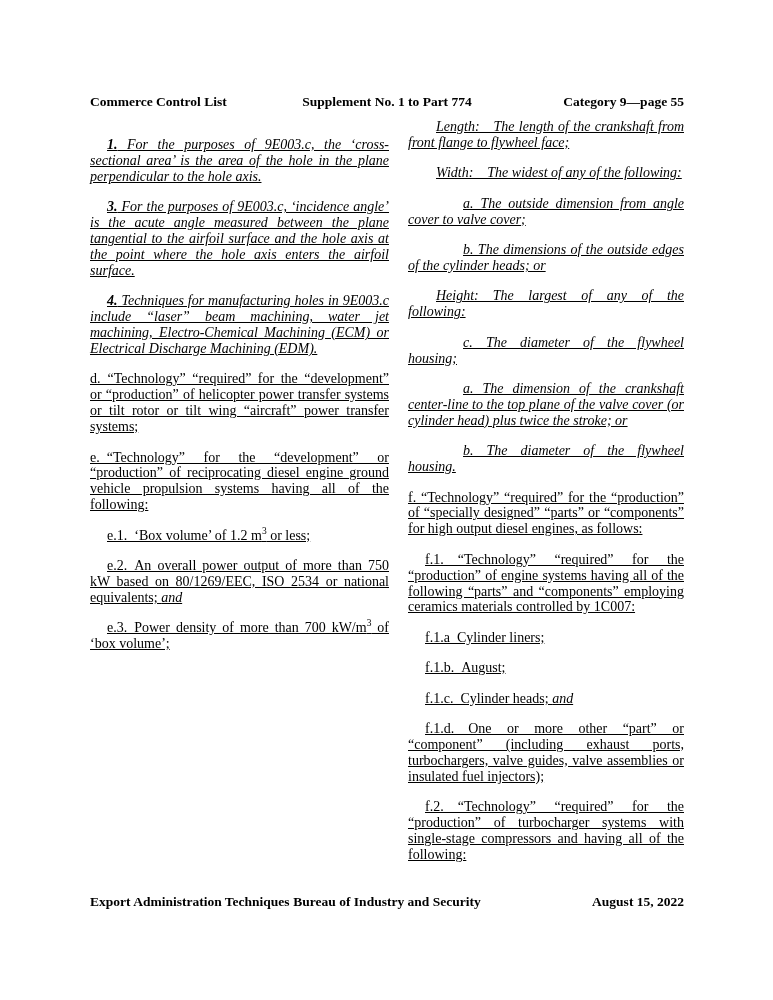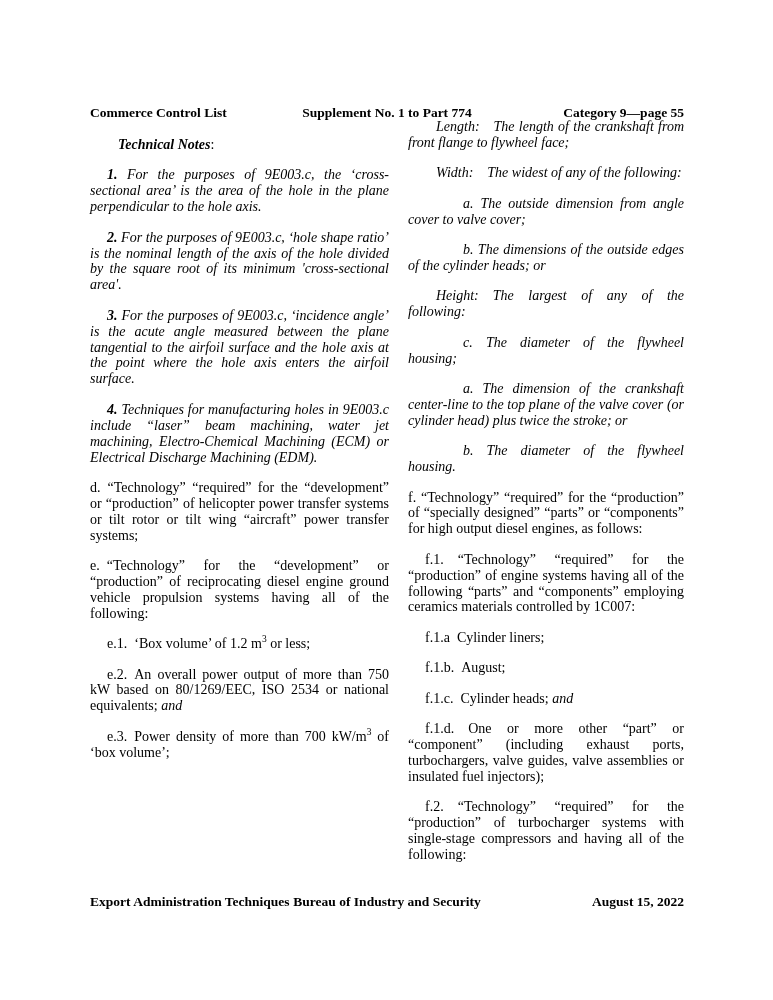--- a/index.html
+++ b/index.html
@@ -21,33 +21,33 @@
     left: 90px;
     width: 594px;
     height: 16px;
     font-size: 13.5px;
     font-weight: bold;
     white-space: nowrap;
   }
   .runninghead .rh-left   { position: absolute; left: 0; }
   .runninghead .rh-center { position: absolute; left: 50%; transform: translateX(-50%); }
   .runninghead .rh-right  { position: absolute; right: 0; }
-  .hdr { top: 105px; }
+  .hdr { top: 94px; }
   .ftr { top: 894px; }
 
   .col {
     position: absolute;
     font-size: 14px;
     line-height: 15.9px;
     text-align: justify;
   }
   .col-left  { left: 90px;  top: 137px; width: 299px; }
   .col-right { left: 408px; top: 119px; width: 276px; }
 
-  .para { margin: 14.5px 0 0 0; }
+  .para { margin: 14.5px 0 0 0; text-decoration: underline; }
   .para:first-child { margin-top: 0; }
 
   .indent-none { text-indent: 0; }
   .indent-sm   { text-indent: 17px; }
   .indent-md   { text-indent: 28px; }
   .indent-lg   { text-indent: 55px; }
 
   .b { font-weight: bold; }
   .i { font-style: italic; }
   sup.r {
@@ -61,23 +61,21 @@
 
 <div class="page">
 
   <div class="runninghead hdr">
     <span class="rh-left">Commerce Control List</span>
     <span class="rh-center">Supplement No. 1 to Part 774</span>
     <span class="rh-right">Category 9—page 55</span>
   </div>
 
   <div class="col col-left" id="col-left">
-      <p class="para indent-md"><span class="b i">Technical Notes</span><span>:</span></p>
       <p class="para indent-sm"><span class="b i">1.</span><span class="i"> For the purposes of 9E003.c, the ‘cross-sectional area’ is the area of the hole in the plane perpendicular to the hole axis.</span></p>
-      <p class="para indent-sm"><span class="b i">2.</span><span class="i"> For the purposes of 9E003.c, ‘hole shape ratio’ is the nominal length of the axis of the hole divided by the square root of its minimum 'cross-sectional area'.</span></p>
       <p class="para indent-sm"><span class="b i">3.</span><span class="i"> For the purposes of 9E003.c, ‘incidence angle’ is the acute angle measured between the plane tangential to the airfoil surface and the hole axis at the point where the hole axis enters the airfoil surface.</span></p>
       <p class="para indent-sm"><span class="b i">4.</span><span class="i"> Techniques for manufacturing holes in 9E003.c include “laser” beam machining, water jet machining, Electro-Chemical Machining (ECM) or Electrical Discharge Machining (EDM).</span></p>
       <p class="para indent-none"><span>d. “Technology” “required” for the “development” or “production” of helicopter power transfer systems or tilt rotor or tilt wing “aircraft” power transfer systems;</span></p>
       <p class="para indent-none"><span>e. “Technology” for the “development” or “production” of reciprocating diesel engine ground vehicle propulsion systems having all of the following:</span></p>
       <p class="para indent-sm"><span>e.1. ‘Box volume’ of 1.2 m</span><sup class="r">3</sup><span> or less;</span></p>
       <p class="para indent-sm"><span>e.2. An overall power output of more than 750 kW based on 80/1269/EEC, ISO 2534 or national equivalents; </span><span class="i">and</span></p>
       <p class="para indent-sm"><span>e.3. Power density of more than 700 kW/m</span><sup class="r">3</sup><span> of ‘box volume’;</span></p>
     </div>
   <div class="col col-right" id="col-right">
       <p class="para indent-md"><span class="i">Length: The length of the crankshaft from front flange to flywheel face;</span></p>

